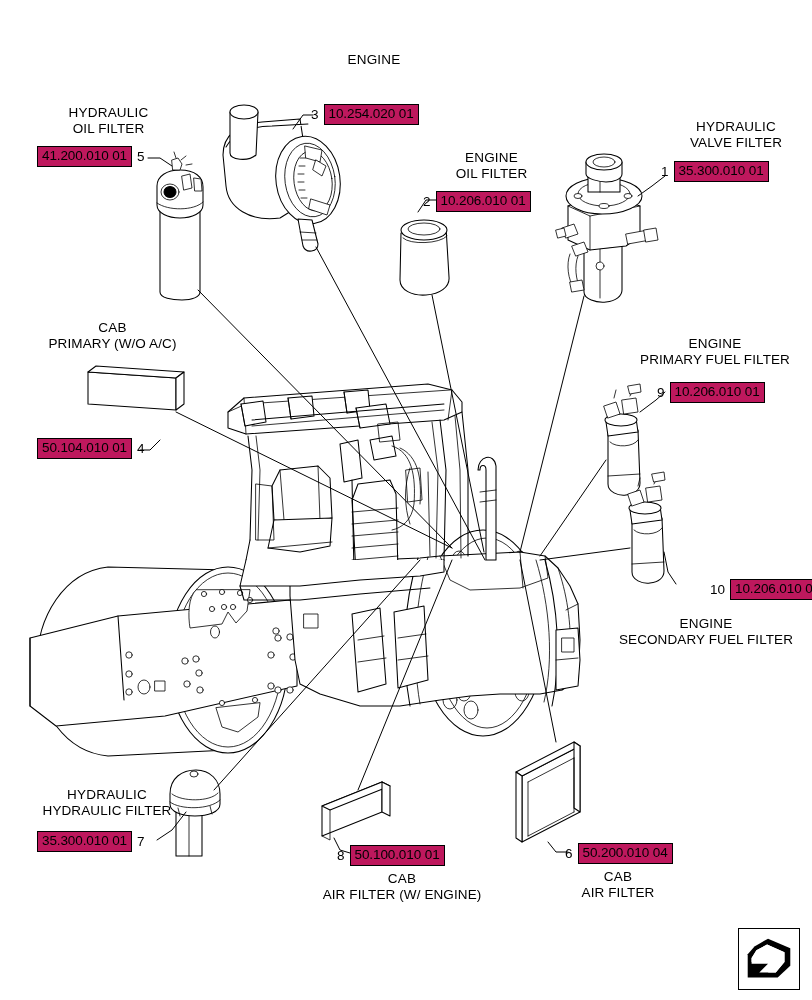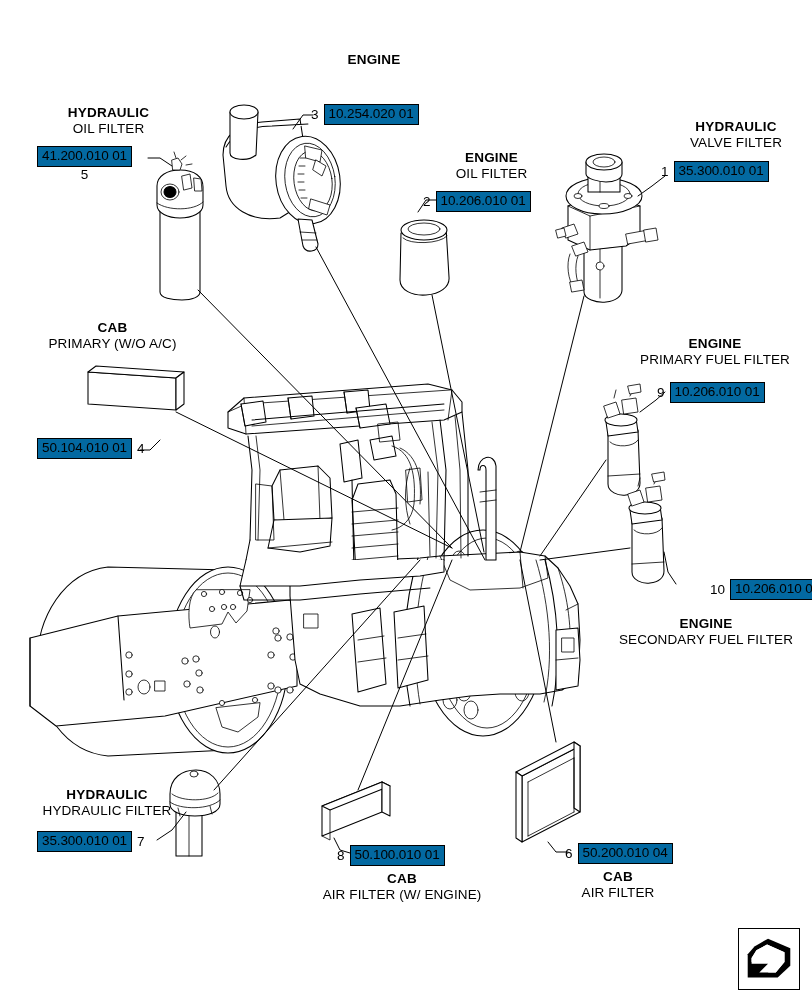--- a/index.html
+++ b/index.html
@@ -22,21 +22,21 @@
   .abs { position: absolute; }
 
   
   .callout-title {
     text-align: center;
     line-height: 1.18;
     white-space: nowrap;
   }
   .callout-title .t1 {
     display: block;
-    font-weight: bold;
+    font-weight: normal;
     font-size: 13.5px;
     letter-spacing: .2px;
   }
   .callout-title .t2 {
     display: block;
     font-weight: normal;
     font-size: 13.5px;
     letter-spacing: .1px;
   }
 
@@ -49,21 +49,21 @@
   }
   .pn-row .idx {
     font-size: 13.5px;
     padding: 0 5px;
   }
   .pn-box {
     border: 1.4px solid #000;
     padding: 1px 4px 2px 4px;
     font-size: 13.5px;
     line-height: 1.15;
-    background: #0369a1;
+    background: #be185d;
     letter-spacing: -0.1px;
   }
 
   
   #artwork {
     position: absolute;
     left: 0; top: 0;
     width: 812px;
     height: 1000px;
   }
@@ -504,21 +504,21 @@
   </div>
   <div class="abs pn-row" style="left:306px; top:104px;">
     <span class="idx">3</span>
     <span class="pn-box">10.254.020 01</span>
   </div>
 
   <div class="abs callout-title" style="left:36px; top:105px; width:145px;">
     <span class="t1">HYDRAULIC</span>
     <span class="t2">OIL FILTER</span>
   </div>
-  <div class="abs pn-row" style="left:37px; top:146px;flex-direction:column;">
+  <div class="abs pn-row" style="left:37px; top:146px;">
     <span class="pn-box">41.200.010 01</span>
     <span class="idx">5</span>
   </div>
 
   <div class="abs callout-title" style="left:424px; top:150px; width:135px;">
     <span class="t1">ENGINE</span>
     <span class="t2">OIL FILTER</span>
   </div>
   <div class="abs pn-row" style="left:418px; top:191px;">
     <span class="idx">2</span>

